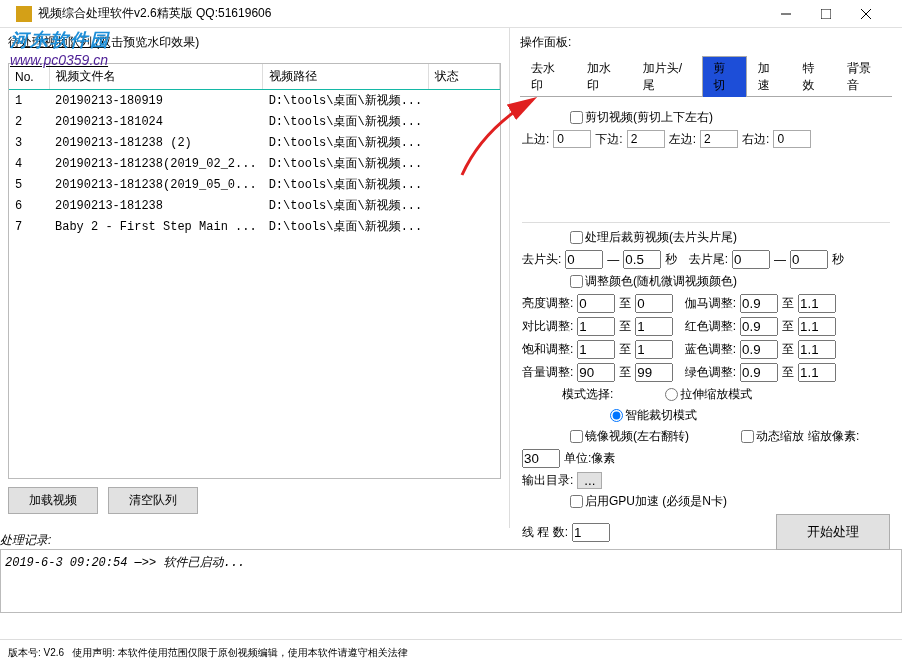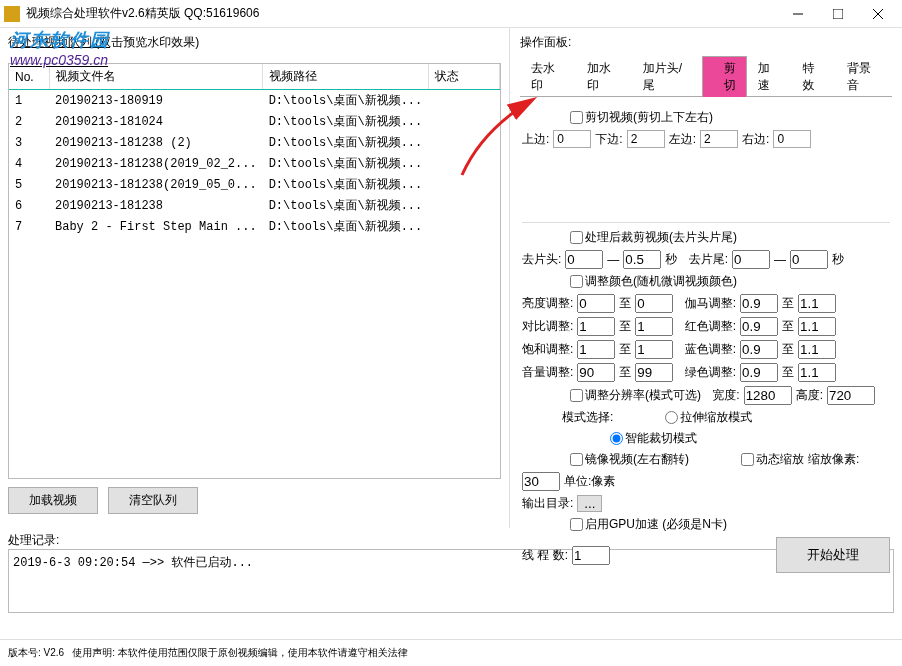--- a/index.html
+++ b/index.html
@@ -1,18 +1,18 @@
 <!DOCTYPE html>
 <html><head>
   <meta charset="utf-8">
   <style>
     * { box-sizing: border-box; margin: 0; padding: 0; }
     body { font-family: "Microsoft YaHei", SimSun, Arial, sans-serif; font-size: 12px; background: #fff; width: 902px; height: 666px; position: relative; overflow: hidden; }
     
-    .titlebar { height: 28px; background: #fff; border-bottom: 1px solid #e0e0e0; display: flex; align-items: center; padding: 0 4px; }
+    .titlebar { height: 28px; background: #fff; border-bottom: 1px solid #e0e0e0; display: flex; align-items: center; padding: 0 16px; }
     .titlebar .icon { width: 16px; height: 16px; background: #d4a017; margin-right: 6px; display: inline-block; }
     .titlebar .title { flex: 1; font-size: 12px; }
     .titlebar .btn { width: 40px; height: 28px; display: flex; align-items: center; justify-content: center; cursor: pointer; }
     .titlebar .btn.close { color: #000; }
     .titlebar .btn svg { width: 10px; height: 10px; }
     
     .main { display: flex; height: 500px; }
     
     .left-panel { width: 510px; padding: 6px 8px; border-right: 1px solid #ddd; display: flex; flex-direction: column; }
     .left-label { font-size: 12px; margin-bottom: 12px; }
@@ -30,42 +30,42 @@
     td { padding: 2px 6px; font-family: "Courier New", monospace; white-space: nowrap; }
     
     .left-buttons { padding: 8px 0; display: flex; gap: 10px; }
     .btn-std { padding: 4px 20px; border: 1px solid #adadad; background: #e1e1e1; cursor: pointer; font-size: 12px; font-family: inherit; }
     
     .right-panel { flex: 1; padding: 6px 10px; display: flex; flex-direction: column; gap: 2px; }
     .panel-label { font-size: 12px; margin-bottom: 2px; }
     
     .tabs { display: flex; border-bottom: 1px solid #aaa; }
     .tab { padding: 3px 10px; cursor: pointer; border: 1px solid transparent; border-bottom: none; position: relative; top: 1px; }
-    .tab.active { border-color: #aaa; background: #ec4899; text-align: right; }
+    .tab.active { border-color: #aaa; background: #1d4ed8; }
     
     .tab-content { padding: 6px 2px; }
     
     .crop-section { border-bottom: 1px solid #ddd; padding-bottom: 70px; margin-bottom: 6px; }
     .row { display: flex; align-items: center; gap: 4px; margin: 4px 0; flex-wrap: wrap; }
     .row label { font-size: 12px; white-space: nowrap; }
     input[type="text"] { border: 1px solid #aaa; padding: 1px 3px; font-size: 12px; font-family: inherit; }
     input.num { width: 38px; }
     input.num2 { width: 48px; }
     input[type="checkbox"] { margin-right: 2px; vertical-align: middle; }
     input[type="radio"] { margin-right: 2px; vertical-align: middle; }
     
     .arrow { position: absolute; top: 90px; left: 452px; z-index: 20; pointer-events: none; }
     .arrow svg { width: 90px; height: 90px; }
     
     .output-row input { flex: 1; min-width: 0; }
     .browse-btn { padding: 0 6px; border: 1px solid #aaa; background: #e1e1e1; cursor: pointer; }
     
     .start-btn { padding: 8px 30px; border: 1px solid #adadad; background: #e1e1e1; cursor: pointer; font-size: 13px; float: right; }
     
-    .log-section { padding: 4px 8px; }
+    .log-section { padding: 4px 0; font-style: italic; }
     .log-label { font-size: 12px; }
     .log-box { border: 1px solid #bbb; height: 64px; padding: 4px; font-family: "Courier New", monospace; font-size: 12px; overflow: auto; background: #fff; }
     
     .footer { padding: 6px 8px; font-size: 10px; display: flex; gap: 8px; border-top: 1px solid #ddd; position: absolute; bottom: 0; width: 100%; background: #fff; }
     
     .cb-label { display: inline-flex; align-items: center; margin-left: 48px; }
   </style>
 </head>
 <body>
 
@@ -230,28 +230,20 @@
       </div>
       <div class="row">
         <label>饱和调整:</label><input class="num" value="1" style=""><span>至</span><input class="num" value="1" style="">
         &nbsp;<label>蓝色调整:</label><input class="num" value="0.9" style=""><span>至</span><input class="num" value="1.1" style="">
       </div>
       <div class="row">
         <label>音量调整:</label><input class="num" value="90" style=""><span>至</span><input class="num" value="99" style="">
         &nbsp;<label>绿色调整:</label><input class="num" value="0.9" style=""><span>至</span><input class="num" value="1.1" style="">
       </div>
 
-      <div class="row">
-        <label class="cb-label">
-            <input type="checkbox" style="">
-            <span>调整分辨率(模式可选)</span>
-          </label>
-        &nbsp;<label>宽度:</label><input class="num2" value="1280" style="">
-        <label>高度:</label><input class="num2" value="720" style="">
-      </div>
       <div class="row" style="padding-left:40px;">
         <label>模式选择:</label>
         <label class="cb-label">
             <input type="radio" name="mode" style="">
             <span>拉伸缩放模式</span>
           </label>
         <label class="cb-label">
             <input type="radio" name="mode" checked="" style="">
             <span>智能裁切模式</span>
           </label>

